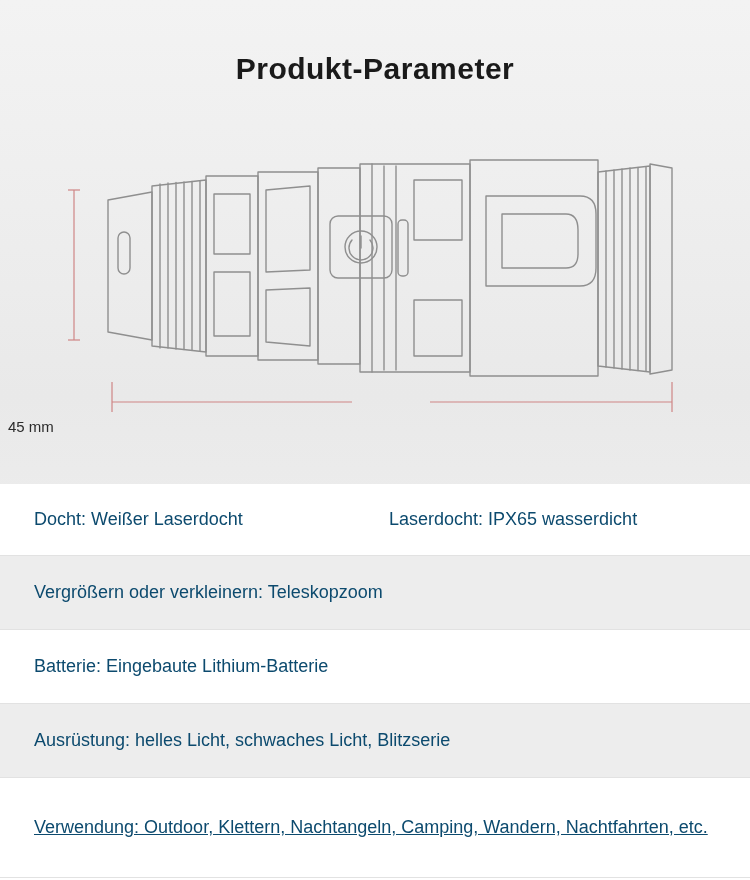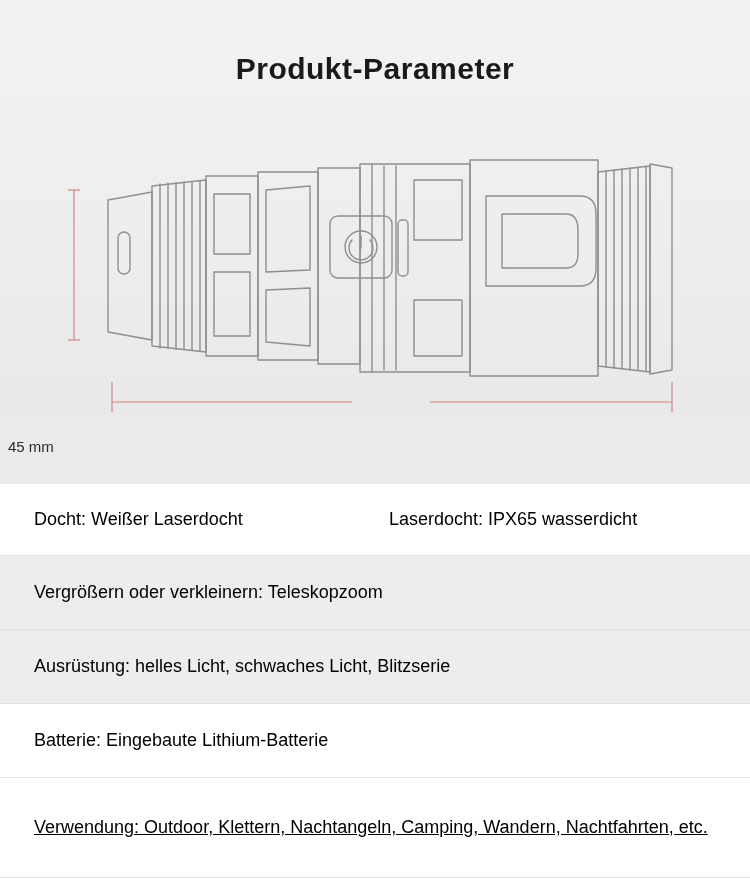--- a/index.html
+++ b/index.html
@@ -44,21 +44,20 @@
   }
   .dim-label {
     position: absolute;
     font-size: 15px;
     color: #2b2b2b;
     white-space: nowrap;
   }
   .dim-height {
     left: 8px;
     top: 268px;
-    margin-top: 20px;
   }
   .dim-width {
     left: 363px;
     top: 370px;
   }
 
   
   .specs {
     position: absolute;
     left: 0;
@@ -66,21 +65,21 @@
     width: 750px;
   }
   .spec-row {
     position: relative;
     box-sizing: border-box;
     width: 750px;
     padding: 0 34px;
     display: flex;
     align-items: center;
     font-size: 18px;
-    color: #000000;
+    color: #0c4a6e;
     border-bottom: 1px solid #e2e2e2;
   }
   .spec-row.light { background: #ffffff; }
   .spec-row.dark  { background: #ededed; }
   .spec-row.r1 { height: 72px; }
   .spec-row.r2 { height: 74px; }
   .spec-row.r3 { height: 74px; }
   .spec-row.r4 { height: 74px; }
   .spec-row.r5 { height: 100px; align-items: center; text-decoration: underline; }
   .spec-row .cell-left {
@@ -162,26 +161,26 @@
 
     <div class="spec-row light r1">
       <div class="cell-left">Docht: Weißer Laserdocht</div>
       <div class="cell-right">Laserdocht: IPX65 wasserdicht</div>
     </div>
 
     <div class="spec-row dark r2">
       <div class="cell-full">Vergrößern oder verkleinern: Teleskopzoom</div>
     </div>
 
+    <div class="spec-row light r3">
+      <div class="cell-full">Batterie: Eingebaute Lithium-Batterie</div>
+    </div>
+
     <div class="spec-row dark r4">
       <div class="cell-full">Ausrüstung: helles Licht, schwaches Licht, Blitzserie</div>
-    </div>
-
-    <div class="spec-row light r3">
-      <div class="cell-full">Batterie: Eingebaute Lithium-Batterie</div>
     </div>
 
     <div class="spec-row light r5">
       <div class="cell-full">Verwendung: Outdoor, Klettern, Nachtangeln, Camping, Wandern, Nachtfahrten, etc.</div>
     </div>
 
   </div>
 
 </div>
 

